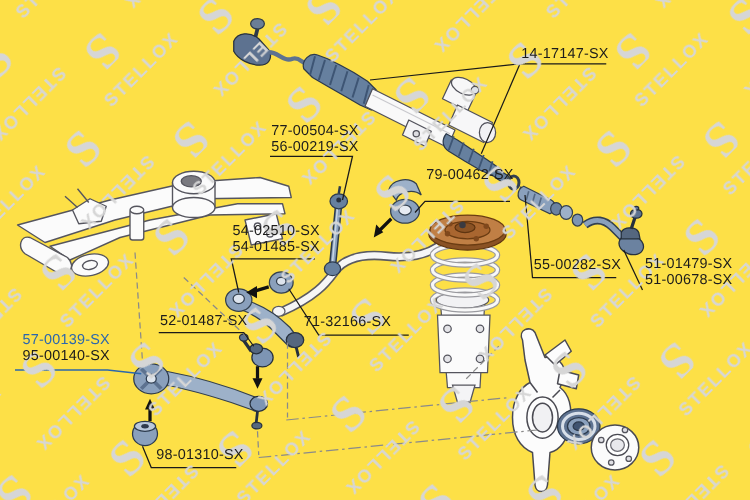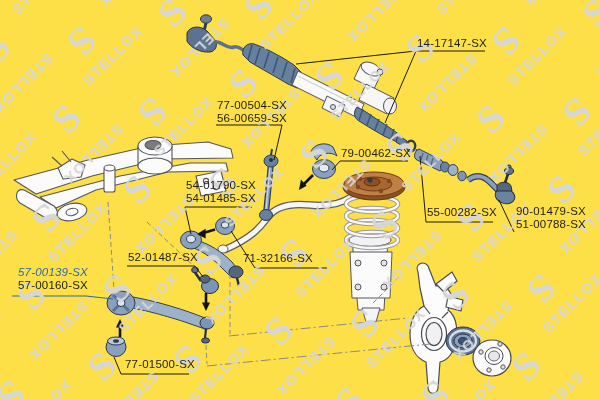--- a/index.html
+++ b/index.html
@@ -7,21 +7,21 @@
     position:relative; width:600px; height:400px; background:#fde047;
     overflow:hidden; font-family:"Liberation Sans", sans-serif;
   }
   #art { position:absolute; left:0; top:0; z-index:1; }
   .lbl {
     position:absolute; z-index:2; white-space:nowrap;
     font:11.5px/13px "Liberation Sans", sans-serif;
     color:#1c1c1c; letter-spacing:0.2px;
   }
   .lbl span { display:block; }
-  .lbl .blue { color: var(--hl, #2b67ad); font-style: italic; }
+  .lbl .blue { color: var(--hl, #2b67ad); }
   .wm-word { font:bold 14.5px "Liberation Sans", sans-serif; letter-spacing:1.5px; fill:var(--wm,#d6d6d6); }
   .wm-logo { font:bold 40px "Liberation Serif", serif; fill:var(--wm,#d6d6d6); }
 </style>
 </head>
 <body>
 
 <div id="stage">
 
 <svg id="art" width="600" height="400" viewBox="0 0 600 400">
   <defs>
@@ -237,43 +237,43 @@
   </g>
 
   <rect x="0" y="0" width="600" height="400" fill="url(#wm)"></rect>
 </svg>
 
 <div class="lbl" style="left:417px;top:37px">
   <span>14-17147-SX</span>
 </div>
 <div class="lbl" style="left:217px;top:99px">
   <span>77-00504-SX</span>
-  <span>56-00659-SX</span>
-</div>
-<div class="lbl" style="left:341px;top:147px">
+  <span>56-00219-SX</span>
+</div>
+<div class="lbl" style="left:341px;top:134px">
   <span>79-00462-SX</span>
 </div>
 <div class="lbl" style="left:186px;top:179px">
-  <span>54-01790-SX</span>
+  <span>54-02510-SX</span>
   <span>54-01485-SX</span>
 </div>
 <div class="lbl" style="left:427px;top:206px">
   <span>55-00282-SX</span>
 </div>
 <div class="lbl" style="left:516px;top:205px">
-  <span>90-01479-SX</span>
-  <span>51-00788-SX</span>
+  <span>51-01479-SX</span>
+  <span>51-00678-SX</span>
 </div>
 <div class="lbl" style="left:128px;top:251px">
   <span>52-01487-SX</span>
 </div>
 <div class="lbl" style="left:243px;top:252px">
   <span>71-32166-SX</span>
 </div>
 <div class="lbl" style="left:18px;top:266px">
   <span class="blue">57-00139-SX</span>
-  <span>57-00160-SX</span>
+  <span>95-00140-SX</span>
 </div>
 <div class="lbl" style="left:125px;top:358px">
-  <span>77-01500-SX</span>
+  <span>98-01310-SX</span>
 </div>
 
 </div>
 
 </body></html>

